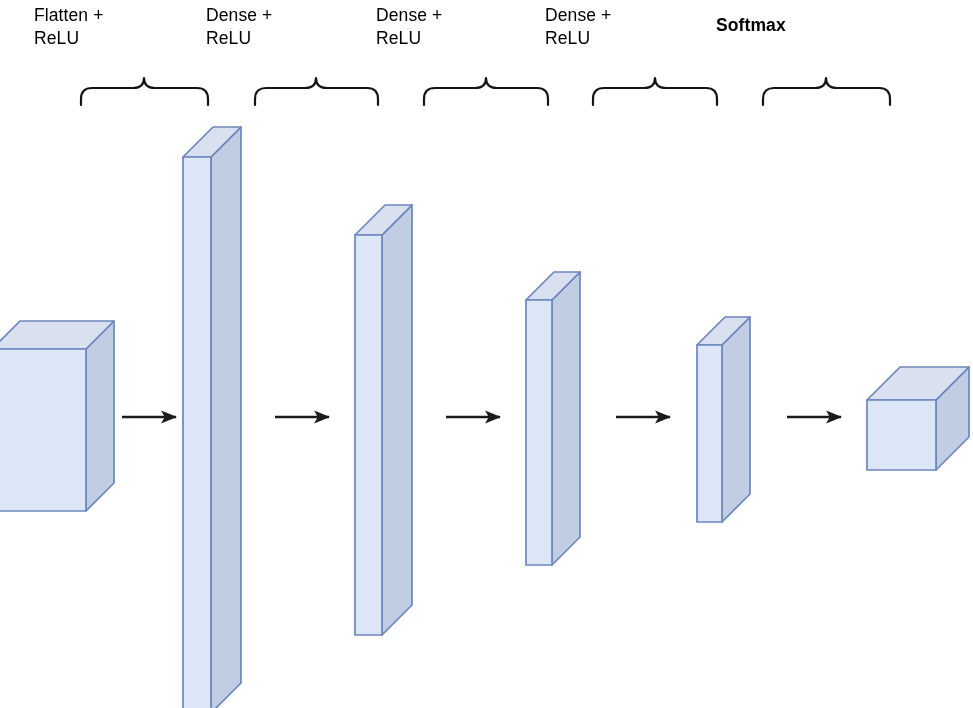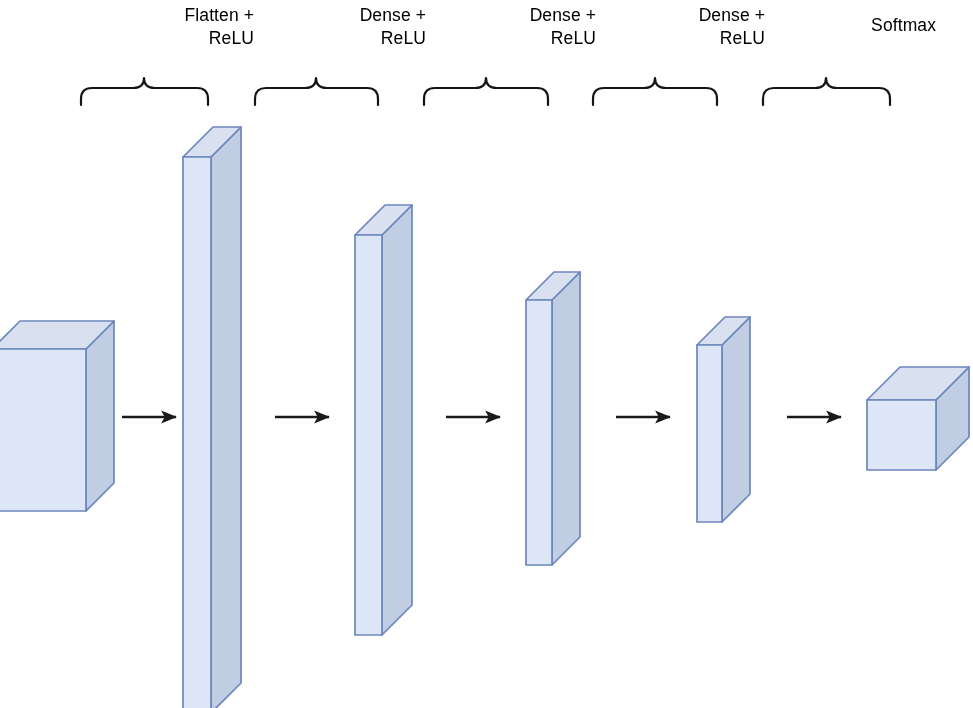--- a/index.html
+++ b/index.html
@@ -21,21 +21,21 @@
   #diagram-svg {
     position: absolute;
     left: 0;
     top: 0;
     width: 973px;
     height: 708px;
     display: block;
   }
   .stage-label {
     position: absolute;
-    text-align: right;
+    text-align: left;
     font-size: 17.5px;
     line-height: 1.32;
     color: #000000;
     white-space: pre-line;
     letter-spacing: 0.1px;
   }
 </style>
 </head>
 <body>
 
@@ -98,16 +98,16 @@
 
   <div id="labels-layer">
       <div class="stage-label" style="left: 34px; top: 4px; width: 220px;">Flatten +
 ReLU</div>
       <div class="stage-label" style="left: 206px; top: 4px; width: 220px;">Dense +
 ReLU</div>
       <div class="stage-label" style="left: 376px; top: 4px; width: 220px;">Dense +
 ReLU</div>
       <div class="stage-label" style="left: 545px; top: 4px; width: 220px;">Dense +
 ReLU</div>
-      <div class="stage-label" style="left: 716px; top: 14px; width: 220px;">Softmax</div>
+      <div class="stage-label" style="left: 716px; top: 14px; width: 220px; font-weight: bold;">Softmax</div>
     </div>
 
 </div>
 
 </body></html>

